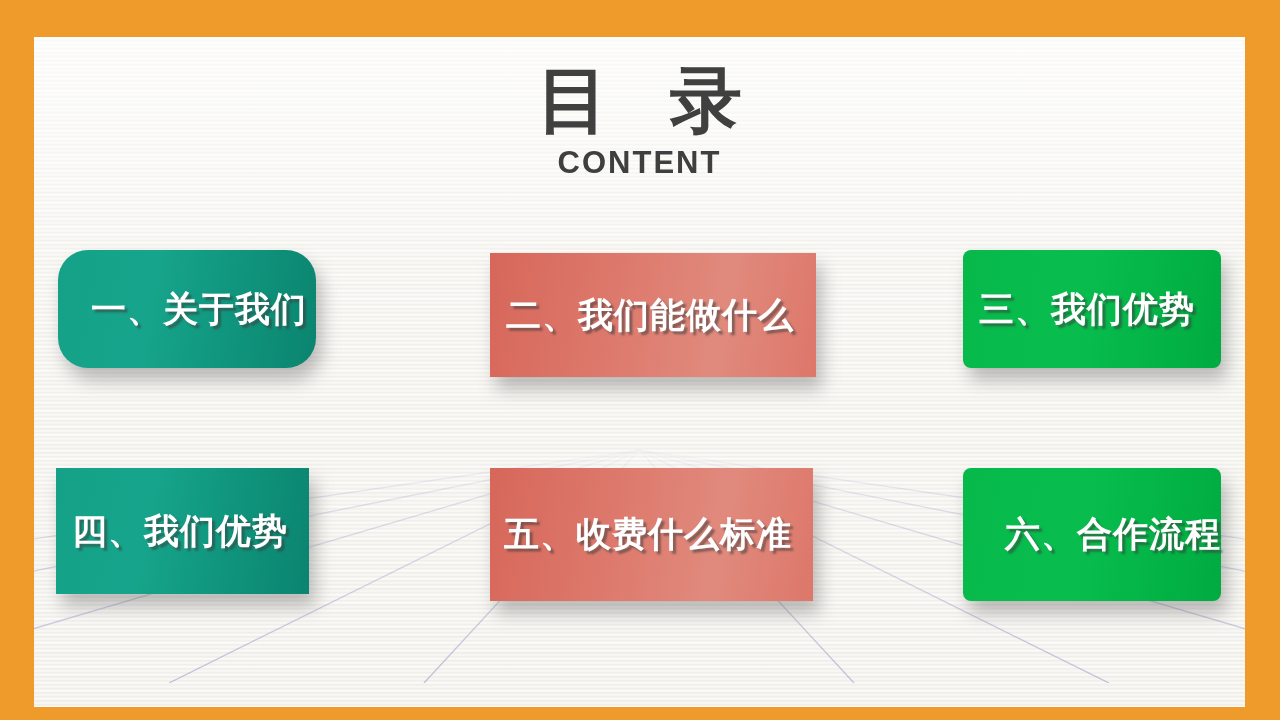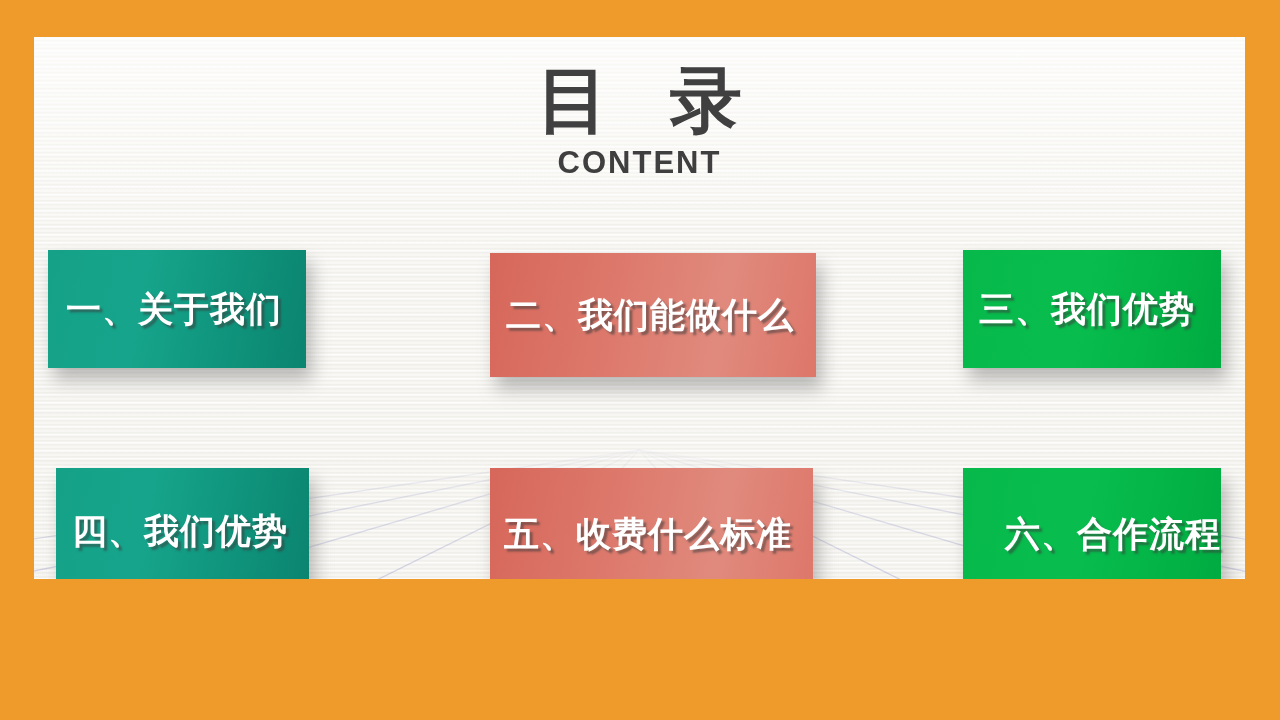--- a/index.html
+++ b/index.html
@@ -11,21 +11,21 @@
 
   
   #slide{
     position:relative;width:1280px;height:720px;
     background:#EF9B2C;
     overflow:hidden;
   }
 
   
   #panel{
-    position:absolute;left:34px;top:37px;width:1211px;height:542px;
+    position:absolute;left:34px;top:37px;width:1211px;height:670px;
     background:#f4f3ee;
     overflow:hidden;
   }
   
   #panel .tex{
     position:absolute;inset:0;
     background:
       repeating-linear-gradient(0deg,
         rgba(255,255,255,0.85) 0px,
         rgba(255,255,255,0.85) 1px,
@@ -92,24 +92,25 @@
   .card.teal{
     background:linear-gradient(100deg,#14a188 0%,#16a58c 35%,#0e8f78 78%,#0b8470 100%);
   }
   
   .card.red{
     background:linear-gradient(100deg,#d6675a 0%,#dd7a6d 40%,#e08a7d 70%,#dd776a 100%);
   }
   
   .card.green{
     background:linear-gradient(100deg,#07b94b 0%,#08bd4e 45%,#03b245 80%,#00ab41 100%);
-  }
-
-  
-  #card-1{left:14px;  top:213px; width:258px; height:118px; padding-left:18px; font-size:35px; letter-spacing:1px;}
+    border-radius:8px;
+  }
+
+  
+  #card-1{left:24px;  top:213px; width:258px; height:118px; padding-left:33px; font-size:35px; letter-spacing:1px;border-radius:30px;}
   #card-2{left:456px; top:216px; width:326px; height:124px; padding-left:16px; font-size:35px; letter-spacing:1px;}
   #card-3{left:929px; top:213px; width:258px; height:118px; padding-left:16px; font-size:35px; letter-spacing:1px;}
   #card-4{left:22px;  top:431px; width:253px; height:126px; padding-left:16px; font-size:35px; letter-spacing:1px;}
   #card-5{left:456px; top:431px; width:323px; height:133px; padding-left:14px; font-size:35px; letter-spacing:1px;align-items:center;}
   #card-6{left:929px; top:431px; width:258px; height:133px; padding-left:16px; font-size:35px; letter-spacing:1px;text-align:right;}
 </style>
 </head>
 <body>
 
 <div id="slide">

